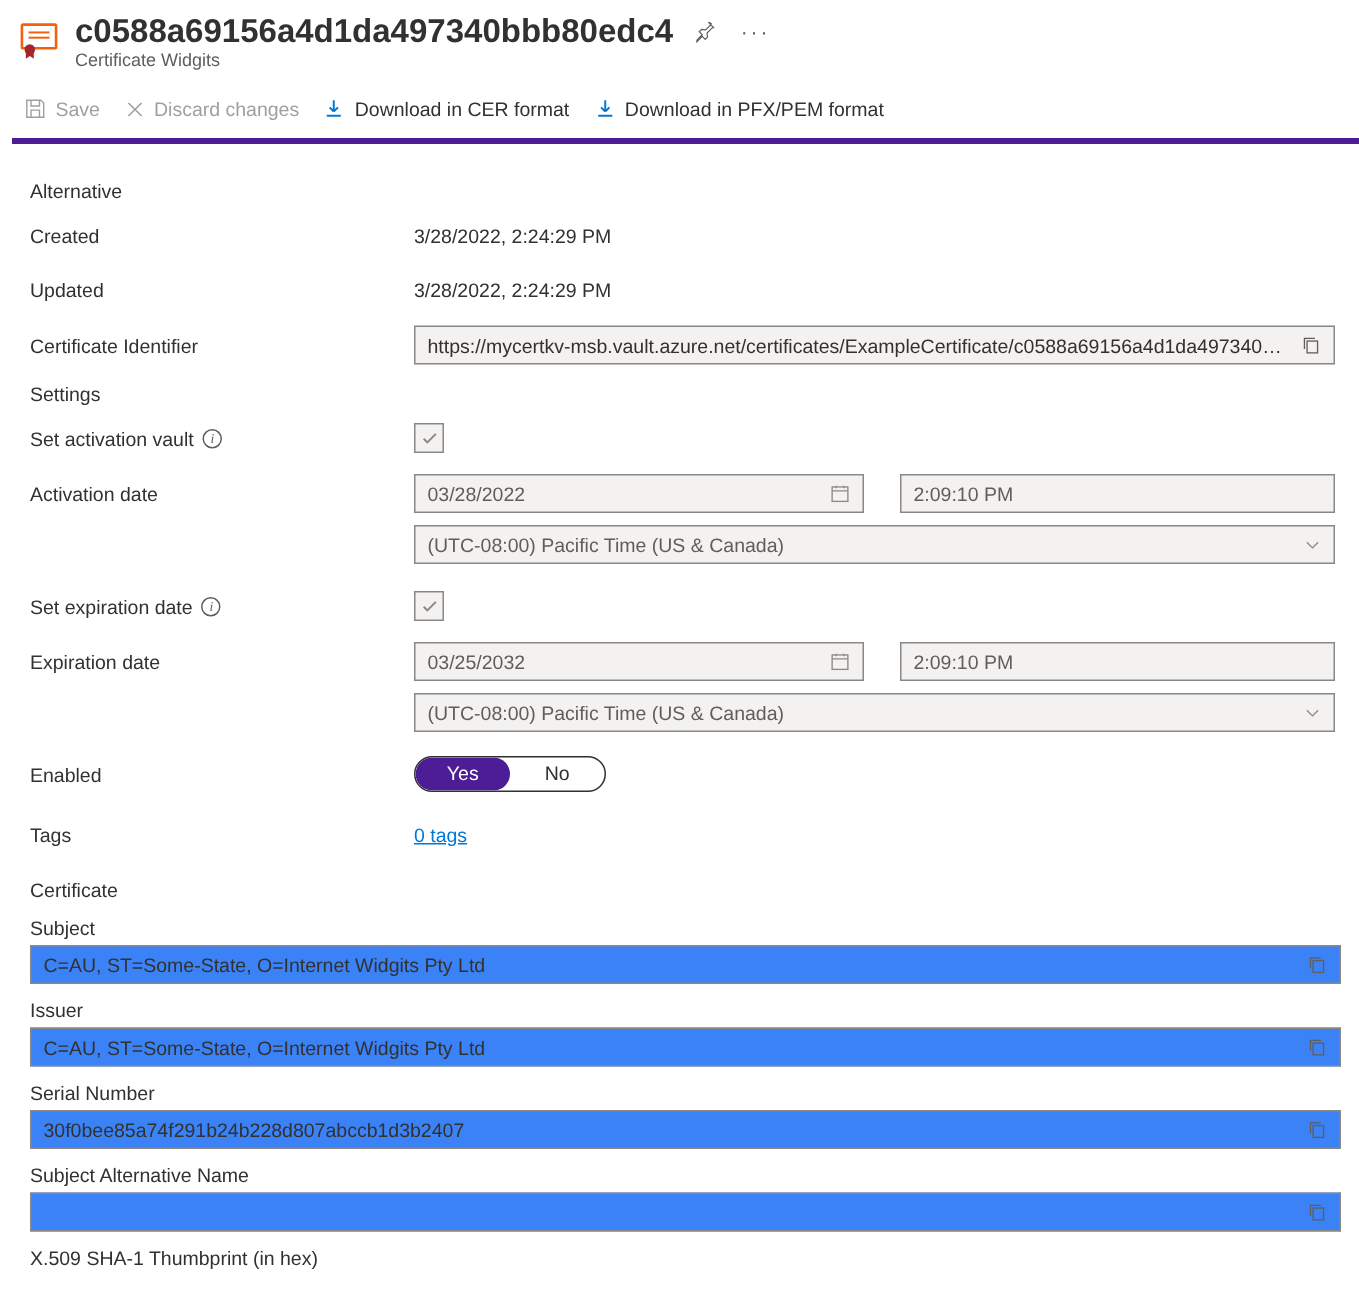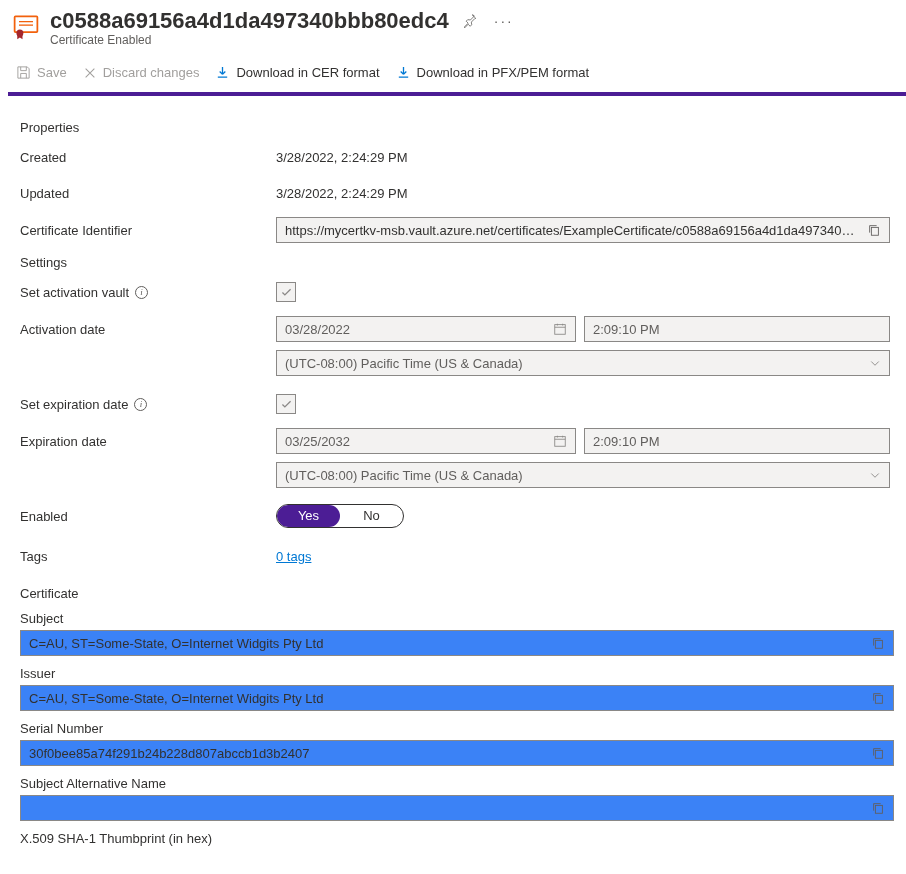--- a/index.html
+++ b/index.html
@@ -48,21 +48,21 @@
   .copy-btn { background: none; border: none; cursor: pointer; padding: 2px 2px 2px 6px; color: #605e5c; flex-shrink: 0; }
 
   .checkbox-box {
     width: 20px; height: 20px;
     background: #f3f2f1;
     border: 1px solid #8a8886;
     display: inline-flex; align-items: center; justify-content: center;
     color: #8a8886;
   }
 
-  .date-row { display: flex; gap: 8px; width: 614px; }
+  .date-row { display: flex; gap: 24px; width: 614px; }
   .date-input, .time-input, .tz-input {
     height: 26px;
     background: #f3f2f1;
     border: 1px solid #8a8886;
     display: flex; align-items: center; justify-content: space-between;
     padding: 0 8px;
     color: #605e5c;
     font-size: 13px;
   }
   .date-input { flex: 0 0 300px; }
@@ -122,21 +122,21 @@
         <div class="header-title">c0588a69156a4d1da497340bbb80edc4</div>
         <button class="pin-btn">
           <svg width="15" height="15" viewBox="0 0 16 16" class="pin-icon">
             <path d="M10.5 1l4.5 4.5-1.2.3-4.3 4.3.4 3.4L8 15.4l-2.5-2.5L1 17.4V16l4.5-4.5L3 9l1.9-1.9 3.4.4 4.3-4.3.3-1.2z" transform="scale(0.85) translate(1,0)" fill="none" stroke="#605e5c" stroke-width="1"></path>
           </svg>
         </button>
         <button class="more-btn">
           <span class="more-icon" style="font-size:14px;letter-spacing:2px;">···</span>
         </button>
       </div>
-      <div class="header-subtitle">Certificate Enabled</div>
+      <div class="header-subtitle">Certificate Widgits</div>
     </div>
   </div>
 
   <div class="toolbar">
     <button class="toolbar-item disabled">
       <svg width="15" height="15" viewBox="0 0 16 16">
           <path d="M2 2h10l2 2v10H2V2zm3 0v4h6V2M5 14v-5h6v5" fill="none" stroke="#a19f9d" stroke-width="1"></path>
         </svg>
       <span>Save</span>
     </button>
@@ -155,21 +155,21 @@
     <button class="toolbar-item enabled">
       <svg class="dl-icon" width="15" height="15" viewBox="0 0 16 16">
           <path d="M8 2v8m0 0l-3-3m3 3l3-3M3 13h10" fill="none" stroke="#0078d4" stroke-width="1.4"></path>
         </svg>
       <span>Download in PFX/PEM format</span>
     </button>
   </div>
 
   <div class="content">
 
-    <div class="section-heading">Properties</div>
+    <div class="section-heading">Alternative</div>
 
     <div class="row">
       <div class="row-label">Created</div>
       <div class="row-value">3/28/2022, 2:24:29 PM</div>
     </div>
 
     <div class="row">
       <div class="row-label">Updated</div>
       <div class="row-value">3/28/2022, 2:24:29 PM</div>
     </div>

